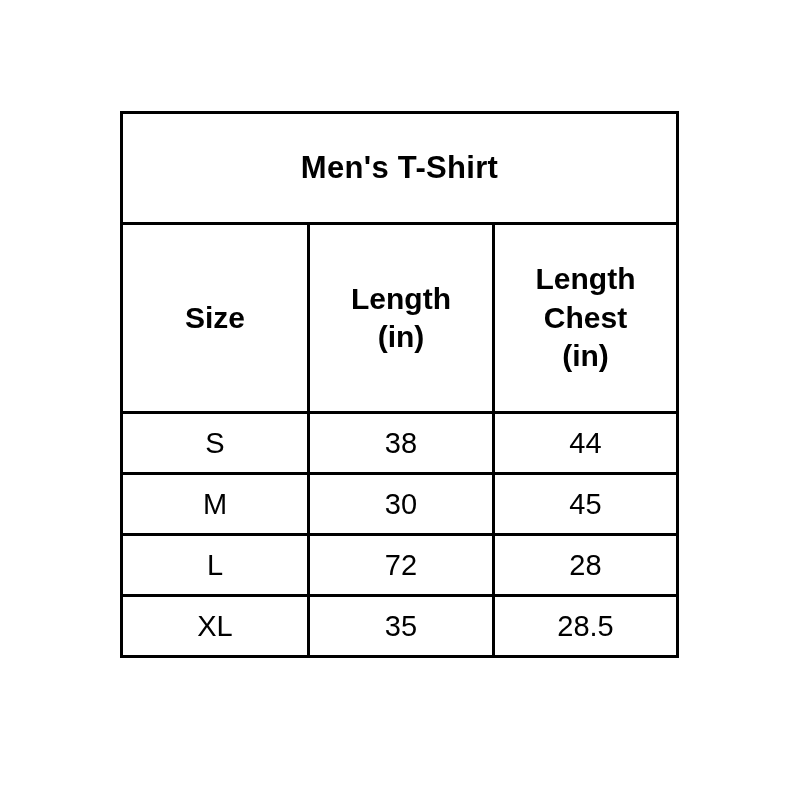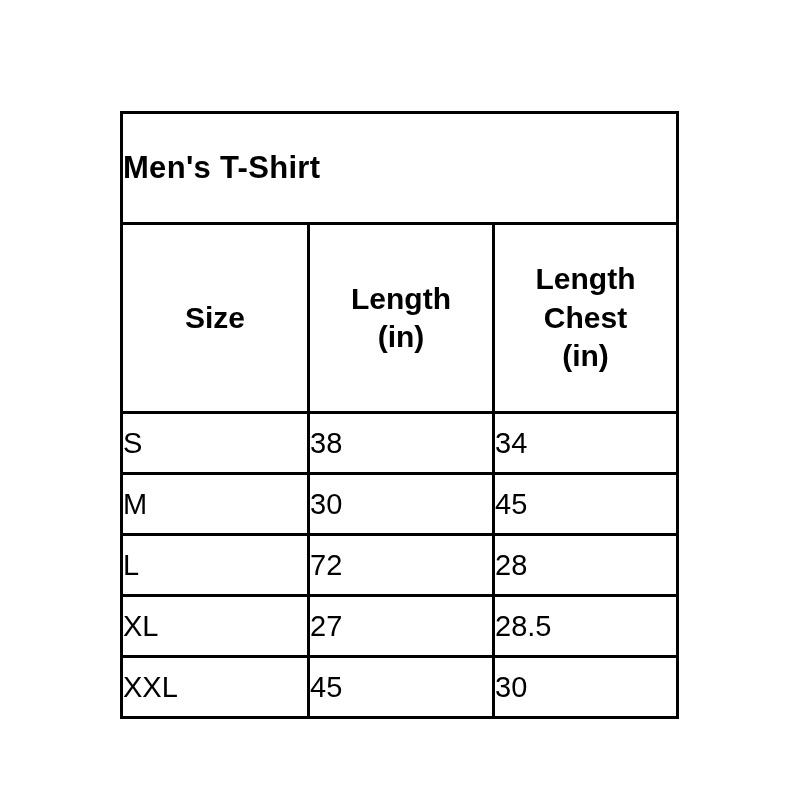--- a/index.html
+++ b/index.html
@@ -32,20 +32,21 @@
     width: 556px;
     background: #ffffff;
   }
   table.size-chart col.c1 { width: 187px; }
   table.size-chart col.c2 { width: 185px; }
   table.size-chart col.c3 { width: 184px; }
 
   table.size-chart td,
   table.size-chart th {
     border: 3px solid #000000;
+    text-align: center;
     vertical-align: middle;
     padding: 0;
     color: #000000;
   }
   .title-cell {
     height: 108px;
     font-size: 31px;
     font-weight: bold;
     letter-spacing: 0.3px;
   }
@@ -97,38 +98,33 @@
               <span>Length</span><br>
               <span>Chest</span><br>
               <span>(in)</span>
             </span>
           </th>
         </tr>
 
         <tr>
           <td class="data-cell">S</td>
           <td class="data-cell">38</td>
-          <td class="data-cell">34</td>
+          <td class="data-cell">44</td>
         </tr>
         <tr>
           <td class="data-cell">M</td>
           <td class="data-cell">30</td>
           <td class="data-cell">45</td>
         </tr>
         <tr>
           <td class="data-cell">L</td>
           <td class="data-cell">72</td>
           <td class="data-cell">28</td>
         </tr>
         <tr>
           <td class="data-cell">XL</td>
-          <td class="data-cell">27</td>
+          <td class="data-cell">35</td>
           <td class="data-cell">28.5</td>
-        </tr>
-        <tr>
-          <td class="data-cell">XXL</td>
-          <td class="data-cell">45</td>
-          <td class="data-cell">30</td>
         </tr>
       </tbody>
     </table>
   </div>
 </div>
 
 </body></html>

